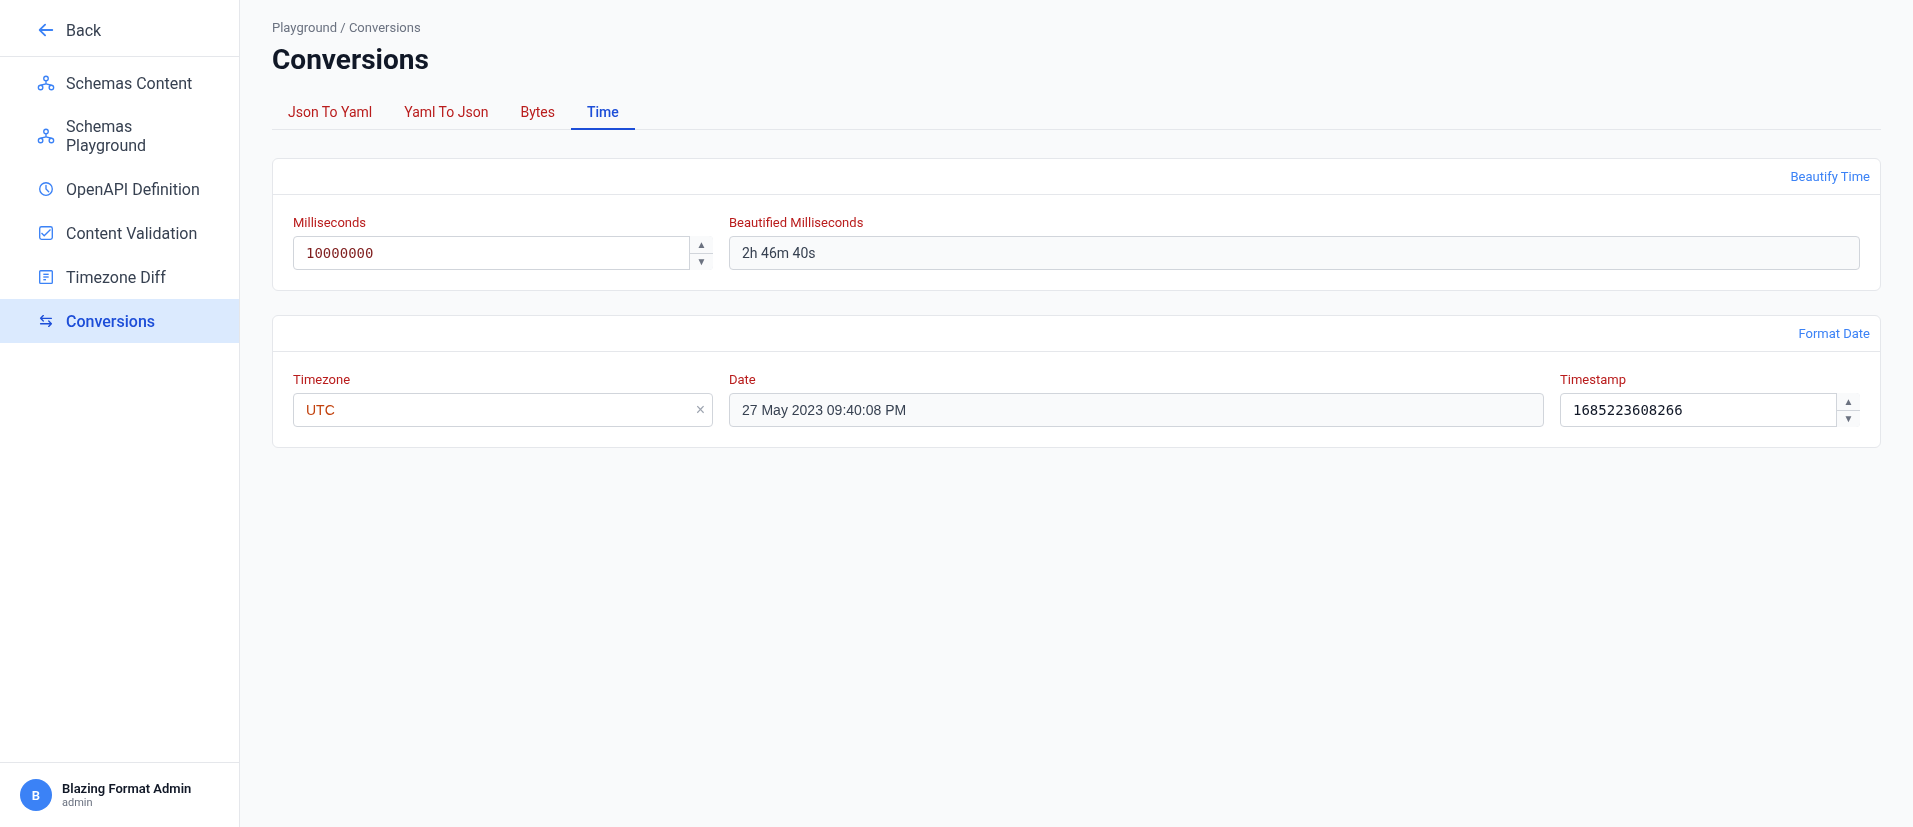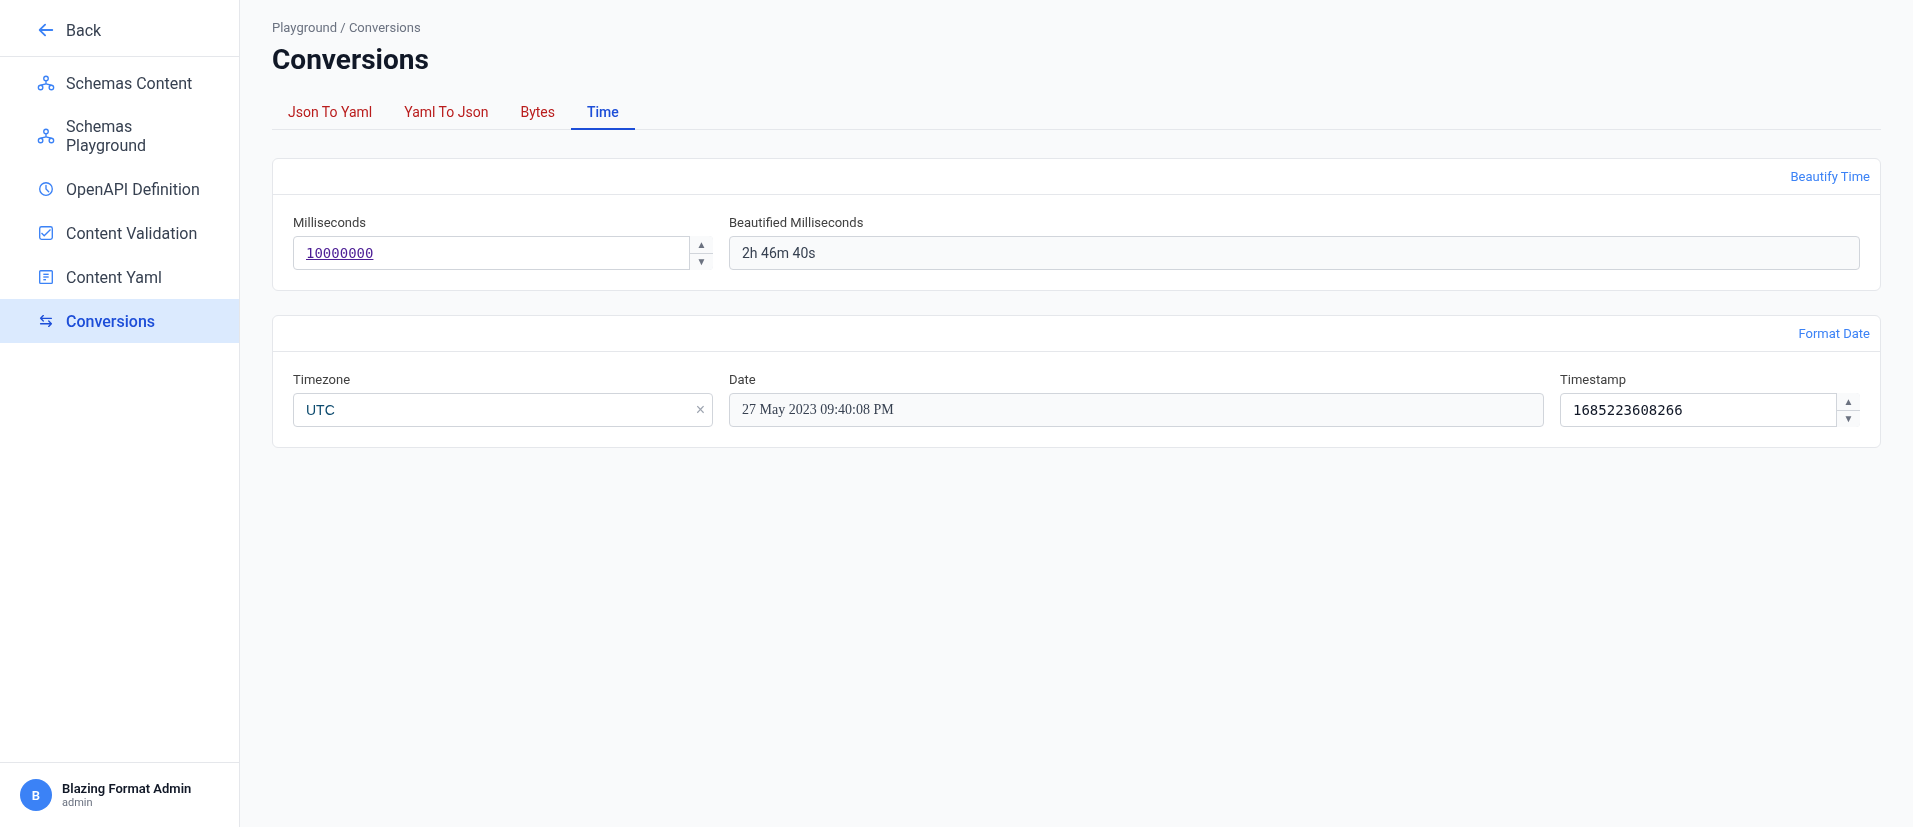--- a/index.html
+++ b/index.html
@@ -180,57 +180,56 @@
     }
 
     .field {
       display: flex;
       flex-direction: column;
       gap: 6px;
     }
 
     .field-label {
       font-size: 13px;
-      color: #404040;
+      color: #b91c1c;
       font-weight: 400;
     }
 
     .field-input {
       border: 1px solid #d1d5db;
       border-radius: 4px;
       padding: 8px 12px;
       font-size: 14px;
       color: #111827;
       background: #fff;
       outline: none;
-      font-family: Liberation Serif, serif;
+      font-family: Liberation Sans, sans-serif;
     }
 
     .field-input-readonly {
       background: #f9fafb;
       color: #374151;
     }
 
     .input-with-spinner {
       position: relative;
       display: flex;
       align-items: stretch;
     }
 
     .input-with-spinner input {
       border: 1px solid #d1d5db;
       border-radius: 4px;
       padding: 8px 32px 8px 12px;
       font-size: 14px;
-      color: #4c1d95;
+      color: #7f1d1d;
       background: #fff;
       outline: none;
       font-family: monospace;
       width: 100%;
-      text-decoration: underline;
     }
 
     .spinner-btns {
       position: absolute;
       right: 0;
       top: 0;
       bottom: 0;
       display: flex;
       flex-direction: column;
       width: 24px;
@@ -264,21 +263,21 @@
       position: relative;
       display: flex;
       align-items: center;
     }
 
     .timezone-input {
       border: 1px solid #d1d5db;
       border-radius: 4px;
       padding: 8px 36px 8px 12px;
       font-size: 14px;
-      color: #0c4a6e;
+      color: #c2410c;
       background: #fff;
       outline: none;
       width: 100%;
     }
 
     .clear-btn {
       position: absolute;
       right: 8px;
       background: none;
       border: none;
@@ -414,21 +413,21 @@
 
     <div class="sidebar-item">
       <span class="icon">
         <svg viewBox="0 0 20 20" fill="none" stroke="#3b82f6" stroke-width="1.5">
           <rect x="3" y="3" width="14" height="14" rx="1"></rect>
             <line x1="7" y1="7" x2="13" y2="7"></line>
             <line x1="7" y1="10" x2="13" y2="10"></line>
             <line x1="7" y1="13" x2="10" y2="13"></line>
         </svg>
       </span>
-      <span>Content Yaml</span>
+      <span>Timezone Diff</span>
     </div>
 
     <div class="sidebar-item active">
       <span class="icon">
         <svg viewBox="0 0 20 20" fill="none" stroke="#1d4ed8" stroke-width="1.5">
           <path d="M4 7h12M4 7l3-3M4 7l3 3" stroke-linecap="round" stroke-linejoin="round"></path>
           <path d="M16 13H4M16 13l-3-3M16 13l-3 3" stroke-linecap="round" stroke-linejoin="round"></path>
         </svg>
       </span>
       <span>Conversions</span>

